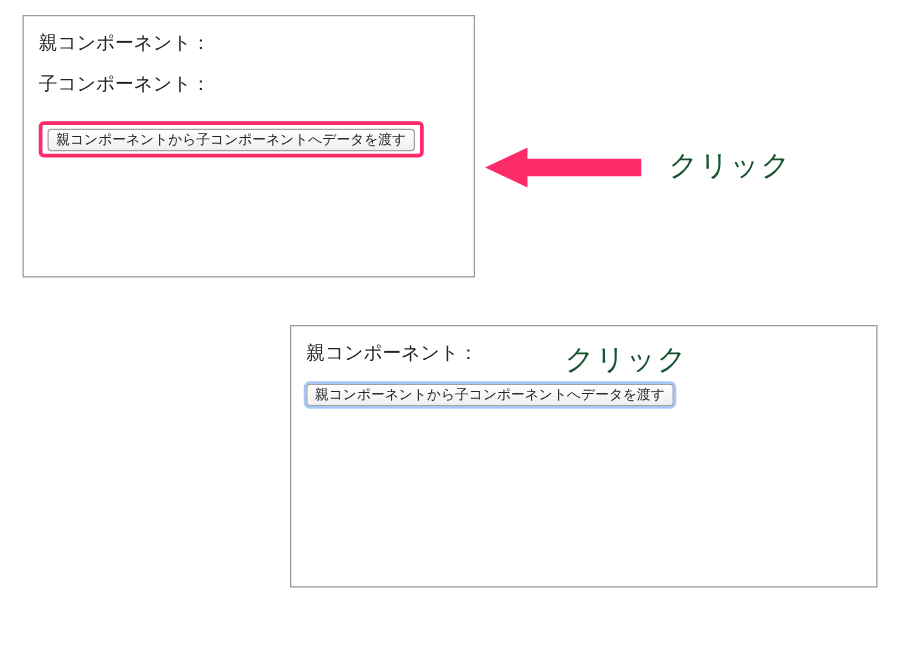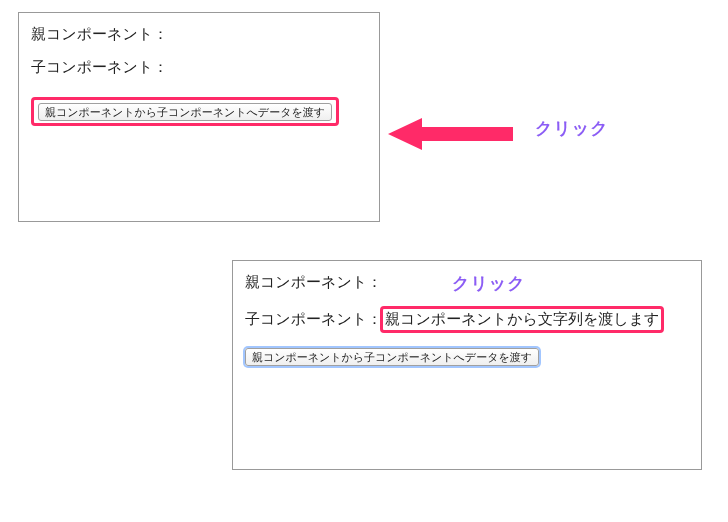--- a/index.html
+++ b/index.html
@@ -66,23 +66,23 @@
     display: inline-block;
     border: 3px solid #ff2a68;
     border-radius: 4px;
     padding: 2px 4px;
     margin-top: 6px;
   }
 
   
   .annot {
     position: absolute;
-    color: #8b5cf6;
-    font-weight: 700;
-    font-size: 17px;
+    color: #14532d;
+    font-weight: 400;
+    font-size: 23px;
     letter-spacing: 1px;
     white-space: nowrap;
     text-shadow: 0 0 1px rgba(0,0,0,0.05);
   }
 
   
   .arrow-wrap {
     position: absolute;
   }
 </style>
@@ -118,23 +118,20 @@
 
 <div class="annot" style="left:535px; top:117px;">クリック</div>
 
 <div class="panel" style="left:232px; top:260px; width:470px; height:210px;">
   <div class="panel-content">
 
     <p class="line">
       <span class="label">親コンポーネント：</span>
     </p>
 
-    <p class="line">
-      <span class="label">子コンポーネント：</span><span class="highlight-box"><span class="value">親コンポーネントから文字列を渡します</span></span>
-    </p>
 
     <div style="margin-top:6px;">
       <span class="native-button focused">親コンポーネントから子コンポーネントへデータを渡す</span>
     </div>
 
   </div>
 </div>
 
 <div class="annot" style="left:452px; top:272px;">クリック</div>
 

